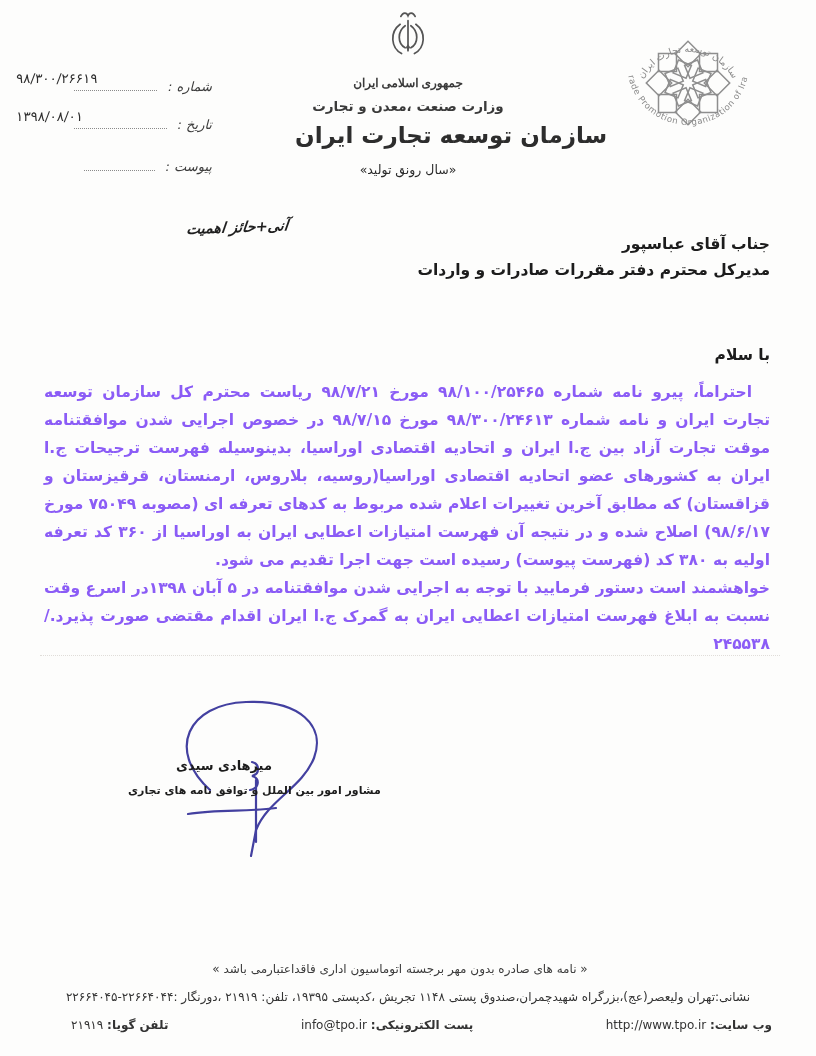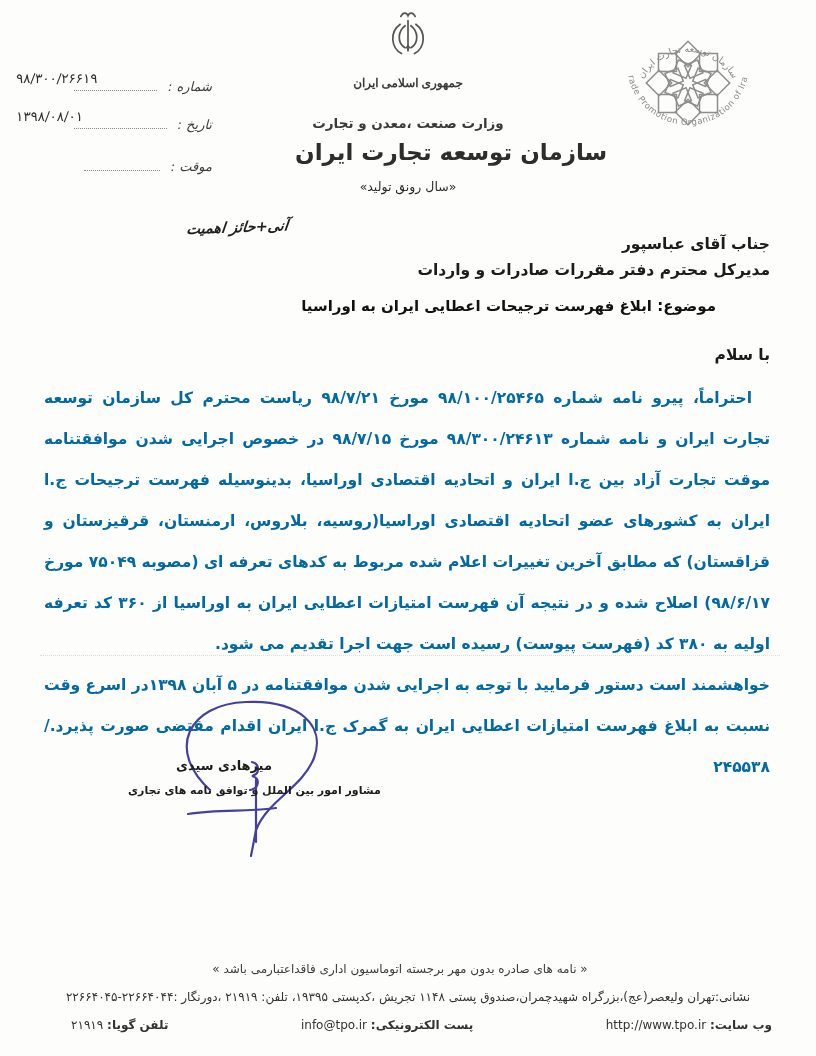--- a/index.html
+++ b/index.html
@@ -21,21 +21,21 @@
   .frow.attach .fdots{margin-left:68px;}
   .fval{
     position:absolute;left:0;bottom:10px;
     font-size:13.5px;color:#2e2e2e;letter-spacing:1px;
     transform:skewX(-4deg);
   }
   
   .center-head{position:absolute;left:295px;top:10px;width:226px;text-align:center;color:#3a3a3a;}
   .emblem{display:inline-block;}
   .h-line1{font-size:12px;font-weight:600;margin-top:12px;font-family:Liberation Serif, serif;}
-  .h-line2{font-size:13.5px;font-weight:600;margin-top:24px;}
+  .h-line2{font-size:13.5px;font-weight:600;margin-top:7px;}
   .h-org{font-size:23px;font-weight:bold;color:#2d2d2d;margin-top:8px;white-space:nowrap;}
   .h-slogan{font-size:12.5px;color:#2a2a2a;margin-top:14px;}
   
   .tpo{position:absolute;left:608px;top:8px;width:160px;height:150px;}
   
   .recipient{position:absolute;right:46px;top:210px;text-align:right;direction:rtl;}
   .rec1{font-size:15.5px;font-weight:bold;margin-top:25px;}
   .rec2{font-size:15.5px;font-weight:bold;margin-top:8px;}
   .annotation{
     position:absolute;left:138px;top:220px;width:150px;
@@ -44,22 +44,22 @@
   }
   
   .subject{
     position:absolute;right:100px;top:297px;
     direction:rtl;font-size:15px;font-weight:bold;color:#111;
   }
   .salutation{position:absolute;right:46px;top:346px;direction:rtl;font-size:15.5px;font-weight:bold;}
   .body-text{
     position:absolute;left:44px;right:46px;top:378px;
     direction:rtl;text-align:justify;
-    font-size:15.5px;font-weight:bold;color:#0369a1;
-    line-height:41px;
+    font-size:15.5px;font-weight:bold;color:#8b5cf6;
+    line-height:28px;
   }
   .body-text p{margin:0;}
   .body-text p.p1{text-indent:18px;}
   
   .sig{position:absolute;left:128px;top:692px;width:240px;height:170px;}
   .sig-svg{position:absolute;left:20px;top:0;}
   .sig-name{position:absolute;left:48px;top:66px;font-size:13px;font-weight:bold;direction:rtl;white-space:nowrap;}
   .sig-title{position:absolute;left:0px;top:92px;font-size:11px;font-weight:bold;direction:rtl;white-space:nowrap;}
   
   .fold{position:absolute;left:40px;right:36px;top:655px;border-top:1px dotted #c9c4bd;opacity:.55;}
@@ -85,21 +85,21 @@
       <span class="flabel">شماره :</span>
       <span class="fdots"></span>
       <span class="fval">۹۸/۳۰۰/۲۶۶۱۹</span>
     </div>
     <div class="frow">
       <span class="flabel">تاریخ :</span>
       <span class="fdots"></span>
       <span class="fval">۱۳۹۸/۰۸/۰۱</span>
     </div>
     <div class="frow attach">
-      <span class="flabel">موقت :</span>
+      <span class="flabel">پیوست :</span>
       <span class="fdots"></span>
       <span class="fval"></span>
     </div>
   </div>
 
   <div class="center-head">
     <svg class="emblem" width="44" height="50" viewBox="0 0 60 70" fill="none" stroke="#555" stroke-width="2.4" stroke-linecap="round">
       <path d="M20,9 c3,-6 8,-6 10,-1 c2,-5 7,-5 10,1"></path>
       <path d="M30,15 L30,57"></path>
       <path d="M30,57 l-3,-5 l3,-4 l3,4 z" fill="#555" stroke="none"></path>
@@ -176,21 +176,20 @@
       <textPath href="#arcBot" startOffset="50%" text-anchor="middle">Trade Promotion Organization of Iran</textPath>
     </text>
   </svg>
 
   <div class="recipient">
     <div class="rec1">جناب آقای عباسپور</div>
     <div class="rec2">مدیرکل محترم دفتر مقررات صادرات و واردات</div>
   </div>
   <div class="annotation">آنی+حائز اهمیت</div>
 
-  <div class="subject">موضوع: ابلاغ فهرست ترجیحات اعطایی ایران به اوراسیا</div>
 
   <div class="salutation">با سلام</div>
   <div class="body-text">
     <p class="p1">احتراماً، پیرو نامه شماره ۹۸/۱۰۰/۲۵۴۶۵ مورخ ۹۸/۷/۲۱ ریاست محترم کل سازمان توسعه تجارت ایران و نامه شماره ۹۸/۳۰۰/۲۴۶۱۳ مورخ ۹۸/۷/۱۵ در خصوص اجرایی شدن موافقتنامه موقت تجارت آزاد بین ج.ا ایران و اتحادیه اقتصادی اوراسیا، بدینوسیله فهرست ترجیحات ج.ا ایران به کشورهای عضو اتحادیه اقتصادی اوراسیا(روسیه، بلاروس، ارمنستان، قرقیزستان و قزاقستان) که مطابق آخرین تغییرات اعلام شده مربوط به کدهای تعرفه ای (مصوبه ۷۵۰۴۹ مورخ ۹۸/۶/۱۷) اصلاح شده و در نتیجه آن فهرست امتیازات اعطایی ایران به اوراسیا از ۳۶۰ کد تعرفه اولیه به ۳۸۰ کد (فهرست پیوست) رسیده است جهت اجرا تقدیم می شود.</p>
     <p class="p2">خواهشمند است دستور فرمایید با توجه به اجرایی شدن موافقتنامه در ۵ آبان ۱۳۹۸در اسرع وقت نسبت به ابلاغ فهرست امتیازات اعطایی ایران به گمرک ج.ا ایران اقدام مقتضی صورت پذیرد./۲۴۵۵۳۸</p>
   </div>
 
   <div class="sig">
     <svg class="sig-svg" width="200" height="170" viewBox="0 0 200 170" fill="none" stroke="#4340a0" stroke-width="2.2" stroke-linecap="round">
       <path d="M62,98 C18,58 40,12 98,10 C152,8 178,34 166,66 C154,96 120,108 108,138 L103,164"></path>

